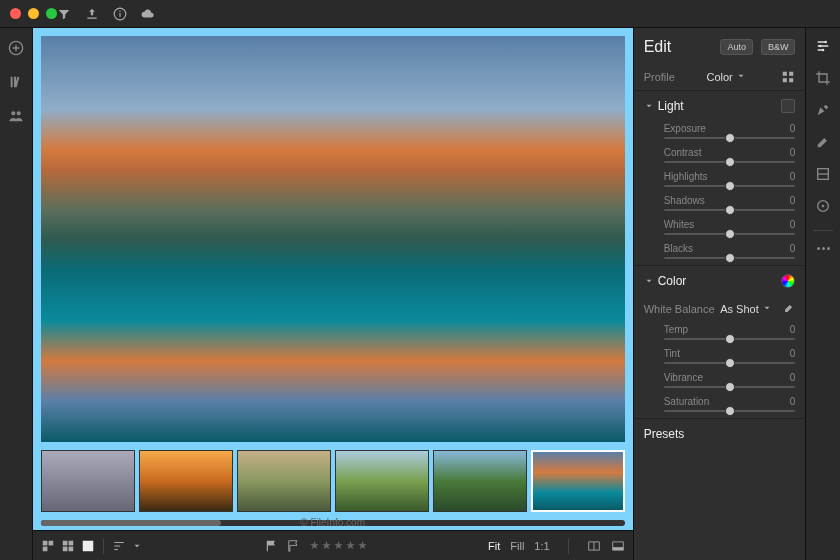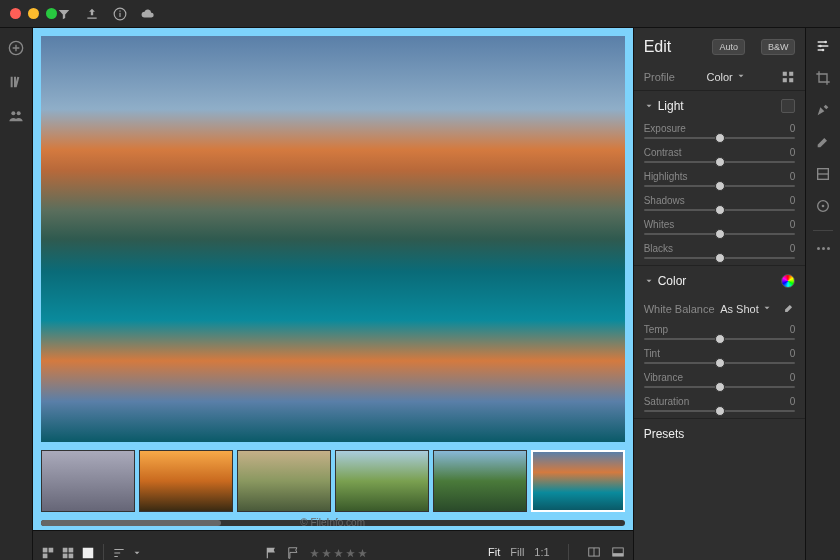--- a/index.html
+++ b/index.html
@@ -29,44 +29,44 @@
 .thumb { width: 94px; height: 62px; border: 1px solid #333; cursor: pointer; }
 .thumb.selected { border: 2px solid #fff; }
 .t1 { background: linear-gradient(180deg,#aab 0%,#889 50%,#667 100%); }
 .t2 { background: linear-gradient(180deg,#f7a948 0%,#c96a1f 50%,#3a2a12 100%); }
 .t3 { background: linear-gradient(180deg,#c5b088 0%,#8a9860 50%,#4a5a3a 100%); }
 .t4 { background: linear-gradient(180deg,#aaccdd 0%,#7aa050 50%,#3a5a2a 100%); }
 .t5 { background: linear-gradient(180deg,#88b8d8 0%,#4a7a3a 50%,#2a4a2a 100%); }
 .t6 { background: linear-gradient(180deg,#5a7fa8 0%,#d47a3f 35%,#0a8a9c 70%,#0a5a68 100%); }
 .scroll-track { height: 6px; margin: 0 8px 4px; background: #333; border-radius: 3px; position: relative; }
 .scroll-thumb { position: absolute; left: 0; width: 180px; height: 100%; background: #666; border-radius: 3px; }
-.bottom-bar { height: 30px; background: #2a2a2a; border-top: 1px solid #111; display: flex; align-items: flex-end; padding: 0 8px; font-size: 11px; color: #aaa; }
+.bottom-bar { height: 30px; background: #2a2a2a; border-top: 1px solid #111; display: flex; align-items: center; padding: 0 8px; font-size: 11px; color: #aaa; }
 .bb-group { display: flex; gap: 6px; align-items: center; }
 .bb-ic { width: 14px; height: 14px; fill: #aaa; cursor: pointer; }
 .bb-sep { width: 1px; height: 16px; background: #444; margin: 0 8px; }
 .bb-center { flex: 1; display: flex; justify-content: center; align-items: center; gap: 8px; }
 .stars { display: flex; gap: 1px; }
 .star { width: 11px; height: 11px; fill: #666; }
 .watermark { font-size: 10px; color: #666; position: absolute; left: 50%; transform: translateX(-50%); bottom: 32px; }
 .bb-right { display: flex; gap: 10px; align-items: center; font-weight: 500; }
 .bb-right span { cursor: pointer; }
 
 .right-panel { width: 180px; background: #2f2f2f; border-left: 1px solid #111; display: flex; flex-direction: column; font-size: 11px; color: #aaa; overflow-y: auto; }
 .rp-header { display: flex; align-items: center; justify-content: space-between; padding: 10px 10px 8px; }
 .rp-header h3 { font-size: 16px; color: #eee; font-weight: 400; }
-.rp-btns { display: flex; gap: 16px; }
+.rp-btns { display: flex; gap: 8px; }
 .rp-btn { background: #444; border: 1px solid #555; color: #ccc; font-size: 9px; padding: 2px 6px; border-radius: 3px; cursor: pointer; }
 .rp-row { padding: 6px 10px; display: flex; align-items: center; justify-content: space-between; }
 .rp-row .label { color: #888; }
 .rp-dd { color: #ddd; cursor: pointer; }
 .rp-section-hdr { padding: 8px 10px; display: flex; align-items: center; justify-content: space-between; border-top: 1px solid #222; cursor: pointer; }
 .rp-section-hdr .title { color: #eee; font-size: 12px; }
 .chev { width: 10px; height: 10px; fill: #aaa; margin-right: 4px; }
 .rp-tool-ic { width: 14px; height: 14px; border: 1px solid #555; border-radius: 2px; background: #3a3a3a; cursor: pointer; }
-.slider-row { padding: 2px 10px 6px; }
+.slider-row { padding: 2px 10px 6px; margin-left: 20px; }
 .slider-row .sl-label { display: flex; justify-content: space-between; font-size: 10px; color: #888; margin-bottom: 3px; }
 .slider-track { height: 2px; background: #555; position: relative; border-radius: 2px; }
 .slider-knob { position: absolute; top: 50%; transform: translate(-50%,-50%); width: 10px; height: 10px; border-radius: 50%; background: #ccc; border: 1px solid #333; cursor: pointer; }
 
 .right-rail { width: 36px; background: #2a2a2a; border-left: 1px solid #111; display: flex; flex-direction: column; align-items: center; padding-top: 10px; gap: 16px; }
 .right-rail .ic { width: 16px; height: 16px; fill: #888; cursor: pointer; }
 .right-rail .ic.active { fill: #ddd; }
 .right-rail .sep { width: 20px; height: 1px; background: #444; }
 .dots { display: flex; gap: 2px; }
 .dots span { width: 3px; height: 3px; border-radius: 50%; background: #888; }

